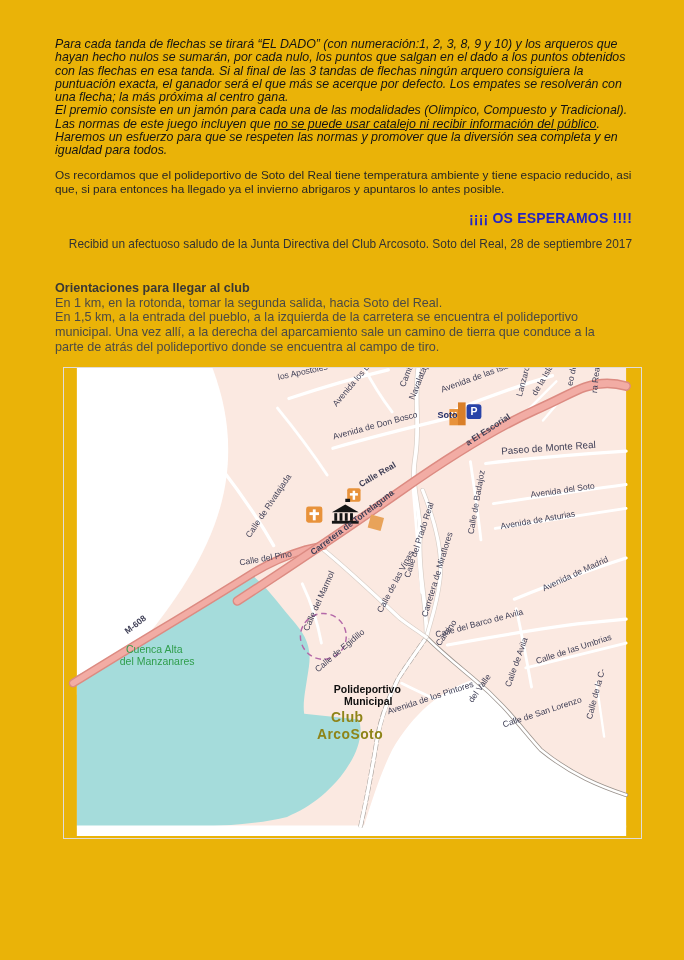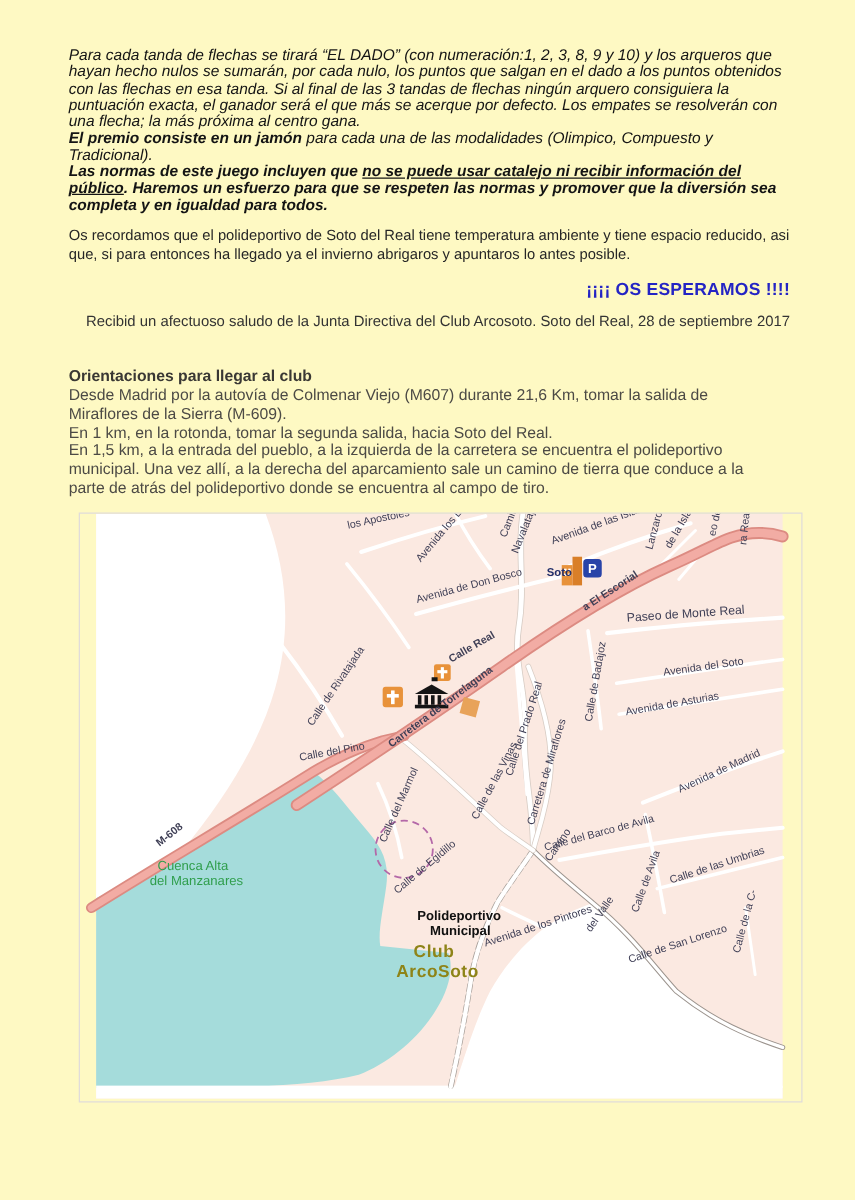--- a/index.html
+++ b/index.html
@@ -1,21 +1,21 @@
 <!DOCTYPE html>
 <html><head>
 <meta charset="utf-8">
 <style>
   html,body{margin:0;padding:0;background:#ffffff;}
   body{width:684px;height:960px;font-family:"Liberation Sans",sans-serif;color:#161616;}
-  .page{position:relative;width:684px;height:960px;overflow:hidden;background:#fef9c3;}
+  .page{position:relative;width:684px;height:960px;overflow:hidden;background:#eab308;}
   .content{padding:38px 52px 0 55px;}
   p{margin:0;}
   .p-italic{font-style:italic;font-size:12.4px;line-height:13.3px;color:#141414;}
-  .bold{font-weight:bold;}
+  .bold{font-weight:normal;}
   .uline{text-decoration:underline;}
   .reminder{margin-top:10px;font-size:11.8px;line-height:14.6px;color:#262626;}
   .banner{margin-top:13px;text-align:right;font-weight:bold;font-size:14px;color:#2424c4;letter-spacing:.2px;}
   .salut{margin-top:11px;text-align:right;font-size:11.9px;color:#333;}
   .dirs{margin-top:30px;width:548px;font-size:12.6px;line-height:14.8px;color:#4c4a45;}
   .dirs .head{font-weight:bold;color:#3a3834;}
   .mapbox{position:relative;margin:12px 0 0 8px;width:577px;height:470px;border:1px solid #e0dcda;}
   svg{display:block;}
   text{font-family:"Liberation Sans",sans-serif;}
   .ml{font-size:9px;fill:#3f3f56;}
@@ -40,21 +40,20 @@
     </p>
 
     <p class="reminder"><span>Os recordamos que el polideportivo de Soto del Real tiene temperatura ambiente y tiene espacio reducido, asi que, si para entonces ha llegado ya el invierno abrigaros y apuntaros lo antes posible.</span></p>
 
     <p class="banner"><span>¡¡¡¡ OS ESPERAMOS !!!!</span></p>
 
     <p class="salut"><span>Recibid un afectuoso saludo de la Junta Directiva del Club Arcosoto. Soto del Real, 28 de septiembre 2017</span></p>
 
     <div class="dirs">
       <p class="head">Orientaciones para llegar al club</p>
-      <p>Desde Madrid por la autovía de Colmenar Viejo (M607) durante 21,6 Km, tomar la salida de Miraflores de la Sierra (M-609).</p>
       <p>En 1 km, en la rotonda, tomar la segunda salida, hacia Soto del Real.</p>
       <p>En 1,5 km, a la entrada del pueblo, a la izquierda de la carretera se encuentra el polideportivo municipal. Una vez allí, a la derecha del aparcamiento sale un camino de tierra que conduce a la parte de atrás del polideportivo donde se encuentra al campo de tiro.</p>
     </div>
 
     <div class="mapbox">
       <svg width="575" height="468" viewBox="0 0 575 490">
 
         <rect x="0" y="0" width="575" height="490" fill="#fbe9e1"></rect>
         <path d="M0,0 L142,0 C160,48 164,96 150,146 C136,196 102,248 62,294 L0,342 Z" fill="#ffffff"></path>
 

